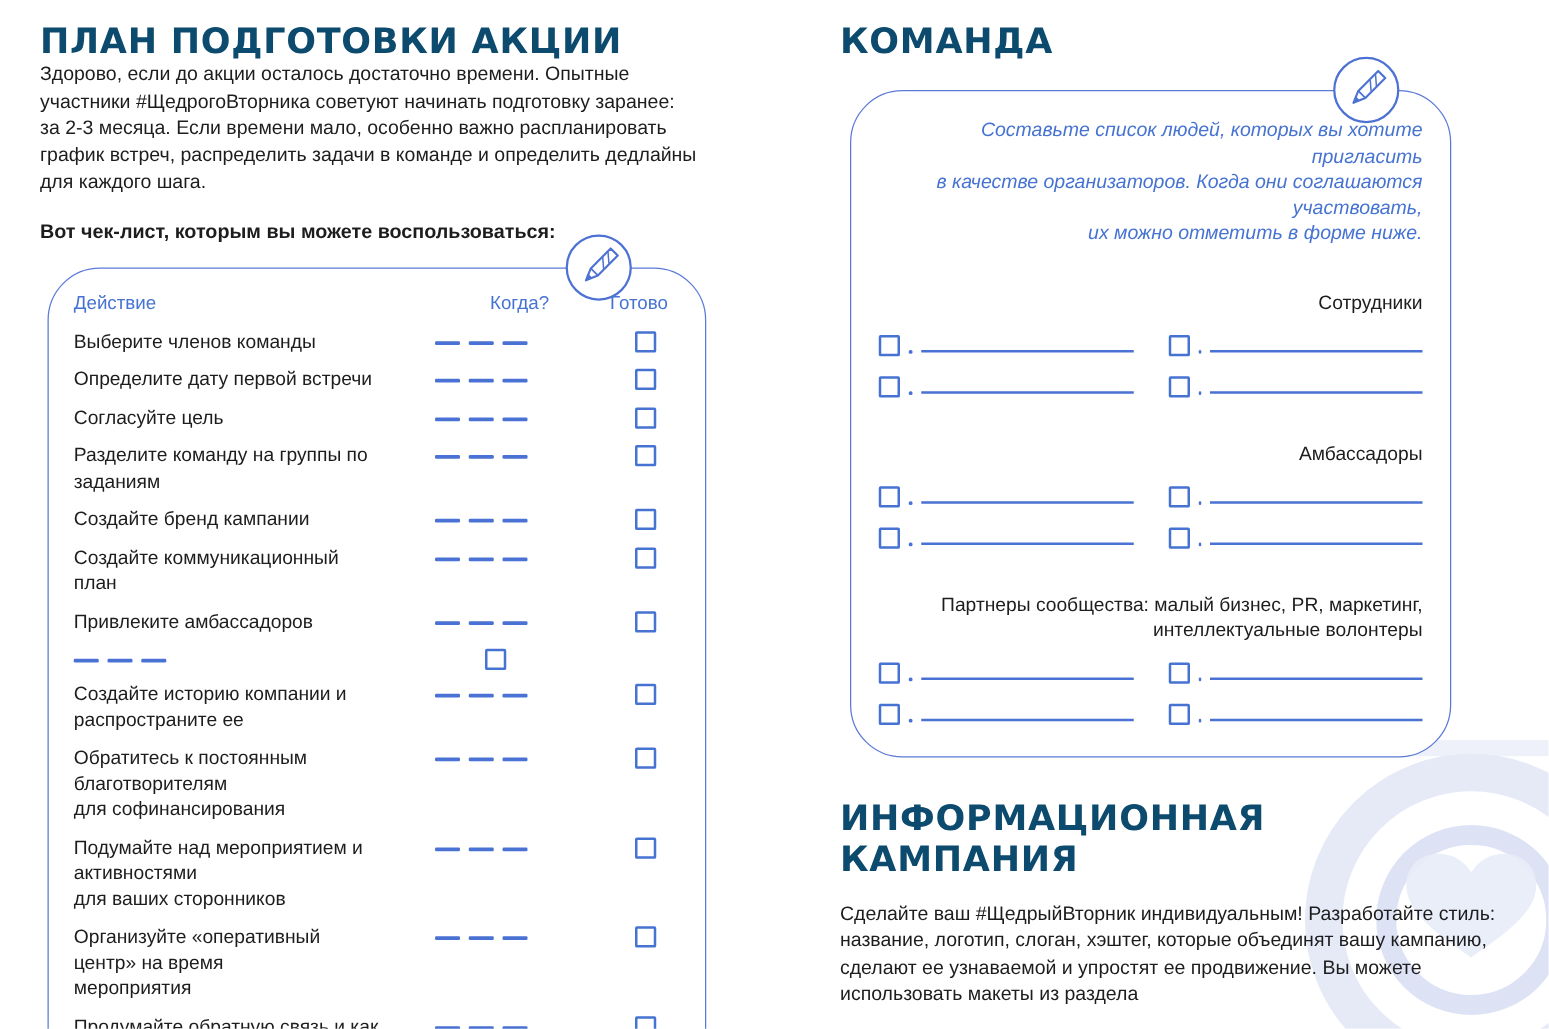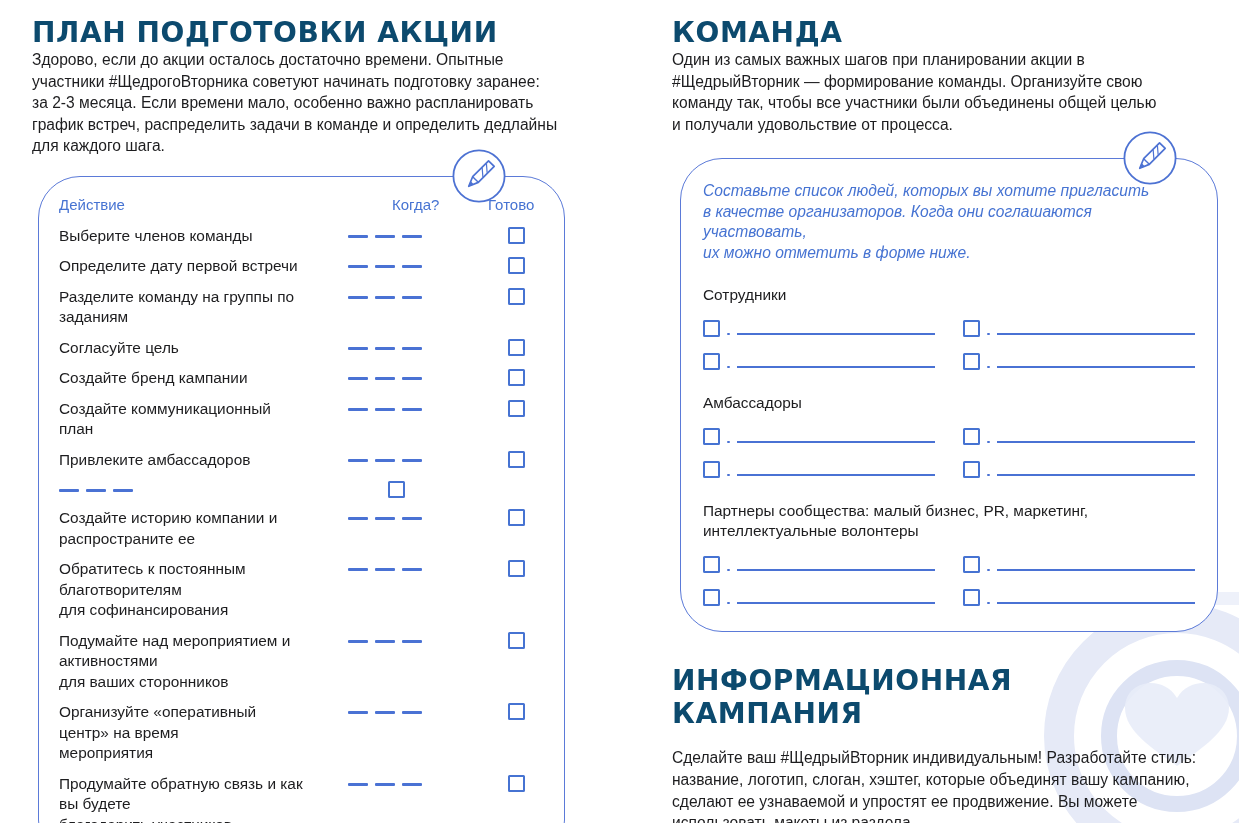--- a/index.html
+++ b/index.html
@@ -19,21 +19,21 @@
   .body-text { font-size:15.6px; line-height:21.6px; white-space:pre-line; }
   .lead { font-size:15.8px; font-weight:700; margin-top:20px; }
   .mt-intro { }
 
   
   .round-box {
     position:relative; border:1.7px solid #5b7ad8; border-radius:42px;
     background:#fff;
   }
   .checklist-box { margin-left:6px; width:527px; margin-top:19px; padding:19px 20px 16px 20px; }
-  .team-box { margin-left:8px; width:538px; margin-top:23px; padding:22px 22px 24px 22px; }
+  .team-box { margin-left:8px; width:481px; margin-top:23px; padding:22px 22px 24px 22px;text-align:right; }
 
   .pencil-badge { position:absolute; top:-28px; width:54px; height:54px; }
   .pencil-left  { right:58px; }
   .pencil-right { right:40px; }
 
   
   .cl-head { display:grid; grid-template-columns:1fr 96px 56px; color:#4673d2;
              font-size:15px; margin-bottom:13px; }
   .cl-head .h-done { }
   .cl-row { display:grid; grid-template-columns:1fr 96px 56px; margin-bottom:10px;gap:44px; }
@@ -41,21 +41,21 @@
   .cl-when { display:flex; gap:7px; align-items:flex-start; padding-top:9px; }
   .dash { width:20px; height:3px; background:#4a72d4; border-radius:1px; }
   .cl-done { display:flex; justify-content:center; align-items:flex-start; }
   .checkbox {
     width:17px; height:17px; border:2.1px solid #4673d2; border-radius:1.5px;
     background:#fff; display:inline-block; flex:0 0 auto; margin-top:1px;
   }
 
   
   .box-note { color:#4673d2; font-style:italic; font-size:15.6px; line-height:20.5px; white-space:pre-line; }
-  .group-label { font-size:15.4px; line-height:20px; margin-top:22px; white-space:pre-line; }
+  .group-label { font-size:15.4px; line-height:20px; margin-top:35px; white-space:pre-line; }
   .slot-grid { display:grid; grid-template-columns:1fr 1fr; column-gap:28px; row-gap:13px; margin-top:13px; }
   .slot { display:flex; align-items:center; gap:7px; height:20px; }
   .slot-dot { width:2.5px; height:2.5px; background:#4a72d4; border-radius:50%; align-self:flex-end; margin-bottom:3px; }
   .write-line { flex:1; height:13px; border-bottom:2px solid #4a72d4; }
 
   
   .info-section { margin-top:32px; }
   .info-text { margin-top:17px; }
 
   
@@ -71,20 +71,21 @@
   <path d="M168 120 c-14-24 -52-18 -52 10 c0 24 30 42 52 58 c22-16 52-34 52-58 c0-28 -38-34 -52-10 z" fill="#e8ecf8" opacity="0.9"></path>
 </svg>
 
 <div class="col col-left">
   <div class="display-title">ПЛАН ПОДГОТОВКИ АКЦИИ</div>
   <p class="body-text mt-intro">Здорово, если до акции осталось достаточно времени. Опытные
 участники #ЩедрогоВторника советуют начинать подготовку заранее:
 за 2-3 месяца. Если времени мало, особенно важно распланировать
 график встреч, распределить задачи в команде и определить дедлайны
 для каждого шага.</p>
+  <p class="lead">Вот чек-лист, которым вы можете воспользоваться:</p>
 
   <div class="round-box checklist-box">
     <svg class="pencil-badge pencil-left" viewBox="0 0 54 54">
       <circle cx="27" cy="27" r="25.6" fill="#ffffff" stroke="#4d72d3" stroke-width="1.8"></circle>
       <g transform="rotate(45 27 27)">
         <path d="M23 9.5 h8 v22.5 l-4 9.5 -4 -9.5 z" fill="none" stroke="#4d72d3" stroke-width="1.7" stroke-linejoin="round"></path>
         <path d="M23 32 h8" stroke="#4d72d3" stroke-width="1.4"></path>
         <path d="M23.5 13 l7 6 M23.5 19 l7 6" stroke="#4d72d3" stroke-width="1.2"></path>
         <path d="M24.6 36.5 l2.4 5.3 2.4 -5.3 z" fill="#4d72d3"></path>
       </g>
@@ -113,32 +114,32 @@
           <div class="cl-when">
             <span class="dash"></span>
             <span class="dash"></span>
             <span class="dash"></span>
           </div>
           <div class="cl-done">
             <span class="checkbox"></span>
           </div>
         </div>
         <div class="cl-row">
+          <div class="cl-action">Согласуйте цель</div>
+          <div class="cl-when">
+            <span class="dash"></span>
+            <span class="dash"></span>
+            <span class="dash"></span>
+          </div>
+          <div class="cl-done">
+            <span class="checkbox"></span>
+          </div>
+        </div>
+        <div class="cl-row">
           <div class="cl-action">Разделите команду на группы по заданиям</div>
-          <div class="cl-when">
-            <span class="dash"></span>
-            <span class="dash"></span>
-            <span class="dash"></span>
-          </div>
-          <div class="cl-done">
-            <span class="checkbox"></span>
-          </div>
-        </div>
-        <div class="cl-row">
-          <div class="cl-action">Согласуйте цель</div>
           <div class="cl-when">
             <span class="dash"></span>
             <span class="dash"></span>
             <span class="dash"></span>
           </div>
           <div class="cl-done">
             <span class="checkbox"></span>
           </div>
         </div>
         <div class="cl-row">
@@ -242,24 +243,20 @@
           <div class="cl-done">
             <span class="checkbox"></span>
           </div>
         </div>
       </div>
   </div>
 </div>
 
 <div class="col col-right">
   <div class="display-title">КОМАНДА</div>
-  <p class="body-text mt-intro">Один из самых важных шагов при планировании акции в
-#ЩедрыйВторник — формирование команды. Организуйте свою
-команду так, чтобы все участники были объединены общей целью
-и получали удовольствие от процесса.</p>
 
   <div class="round-box team-box">
     <svg class="pencil-badge pencil-right" viewBox="0 0 54 54">
       <circle cx="27" cy="27" r="25.6" fill="#ffffff" stroke="#4d72d3" stroke-width="1.8"></circle>
       <g transform="rotate(45 27 27)">
         <path d="M23 9.5 h8 v22.5 l-4 9.5 -4 -9.5 z" fill="none" stroke="#4d72d3" stroke-width="1.7" stroke-linejoin="round"></path>
         <path d="M23 32 h8" stroke="#4d72d3" stroke-width="1.4"></path>
         <path d="M23.5 13 l7 6 M23.5 19 l7 6" stroke="#4d72d3" stroke-width="1.2"></path>
         <path d="M24.6 36.5 l2.4 5.3 2.4 -5.3 z" fill="#4d72d3"></path>
       </g>

